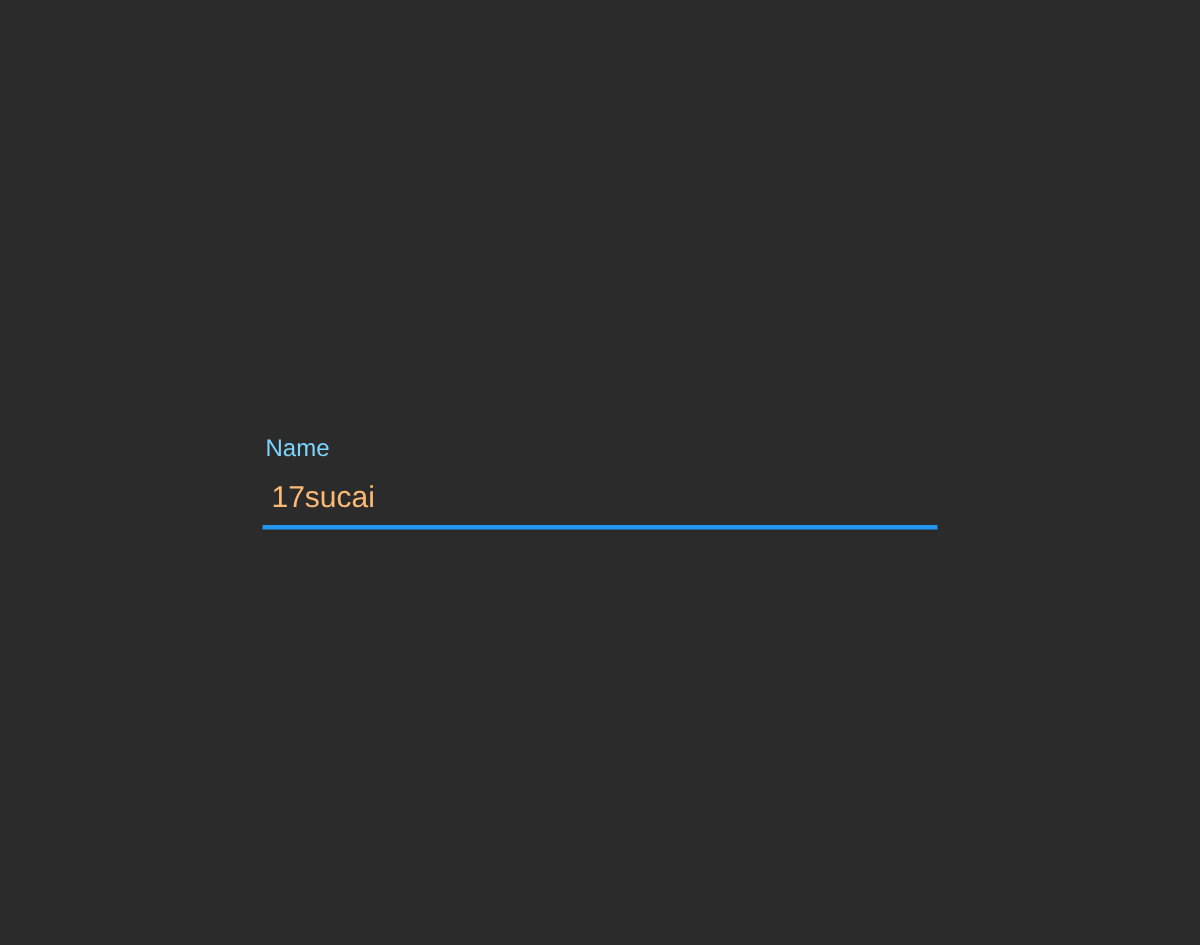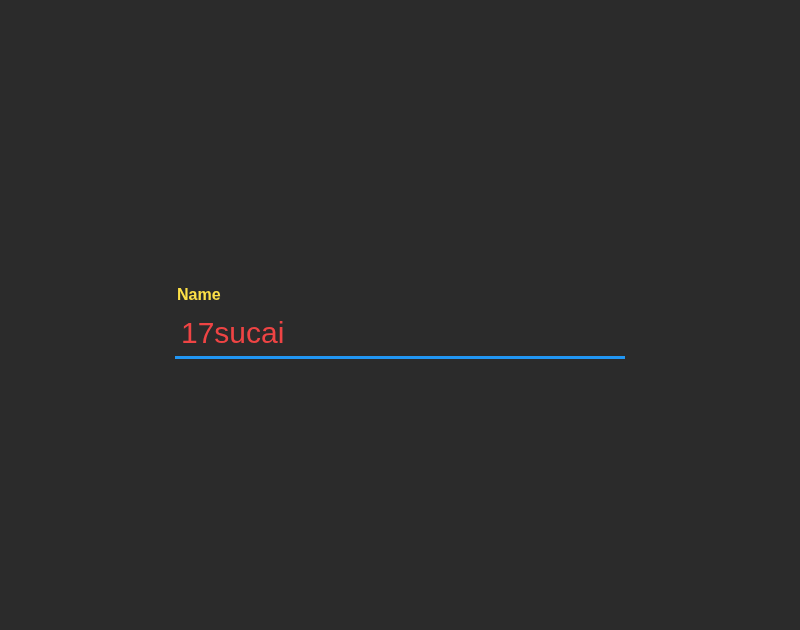--- a/index.html
+++ b/index.html
@@ -16,34 +16,34 @@
       align-items: center;
       justify-content: center;
       overflow: hidden;
     }
     .form-group {
       width: 450px;
       position: relative;
     }
     .label {
       display: block;
-      color: #fde047;
+      color: #7dd3fc;
       font-size: 16px;
-      font-weight: bold;
+      font-weight: normal;
       margin-bottom: 8px;
       padding-left: 2px;
       margin-top: 14px;
     }
     .text-input {
       width: 100%;
       background: transparent;
       border: none;
       border-bottom: 3px solid #2196f3;
-      color: #ef4444;
-      font-size: 30px;
+      color: #fdba74;
+      font-size: 20px;
       padding: 4px 6px 6px 6px;
       outline: none;
       caret-color: #ffffff;
     }
   </style>
 </head>
 <body>
 
 <div class="form-group">
   <label class="label">Name</label>

